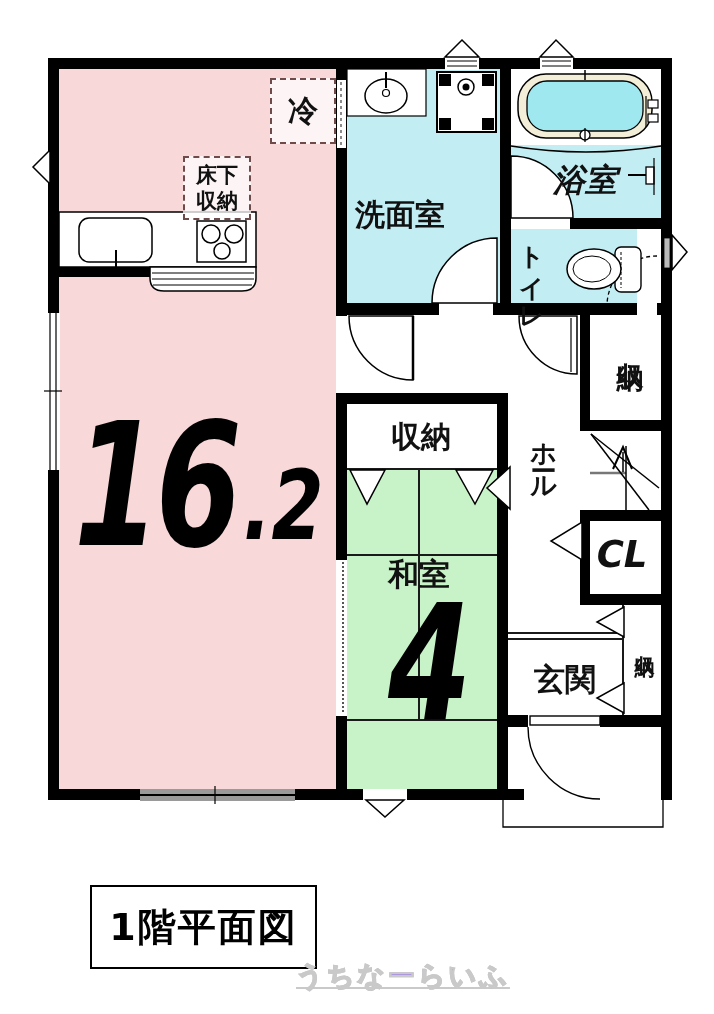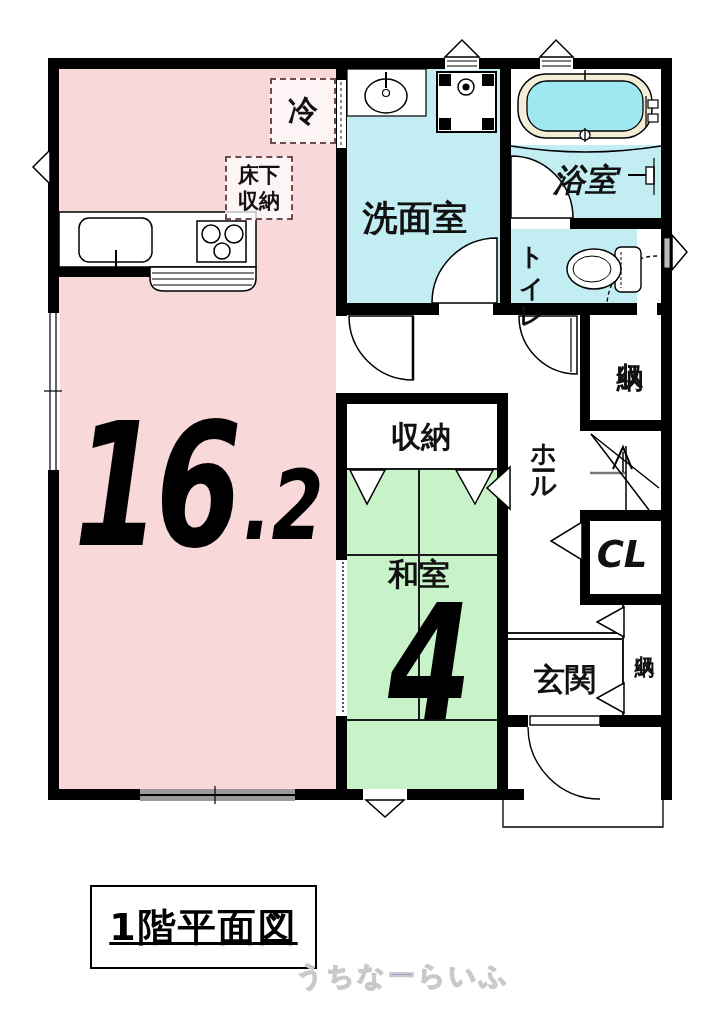--- a/index.html
+++ b/index.html
@@ -10,24 +10,24 @@
   .tline{position:absolute;background:#1a1a1a;}
   .lbl{position:absolute;color:#111;font-weight:bold;white-space:nowrap;}
   .lbl.center{transform:translateX(-50%);}
   .vtext{writing-mode:vertical-rl;text-orientation:upright;letter-spacing:2px;}
   .vtext-mixed{writing-mode:vertical-rl;text-orientation:mixed;letter-spacing:2px;}
   .dashedbox{position:absolute;border:2px dashed #6e4a4a;background:rgba(255,255,255,0.75);
              display:flex;align-items:center;justify-content:center;color:#111;font-weight:bold;}
   .big-num{position:absolute;font-weight:bold;font-style:italic;color:#000;line-height:1;transform-origin:left top;}
   #title-box{position:absolute;left:90px;top:885px;width:223px;height:80px;border:2px solid #000;
              background:#fff;display:flex;align-items:center;justify-content:center;}
-  #title-box span{font-size:38px;font-weight:bold;letter-spacing:2px;color:#000;text-decoration:underline;}
+  #title-box span{font-size:38px;font-weight:bold;letter-spacing:2px;color:#000;}
   #watermark{position:absolute;left:296px;top:958px;font-size:27px;font-weight:bold;letter-spacing:3px;
              color:#8b5cf6;-webkit-text-stroke:1.4px var(--c-watermark,#c9c9c9);
-             text-shadow:0 0 1px #cfcfcf;}
+             text-shadow:0 0 1px #cfcfcf;text-decoration:underline;}
   svg{position:absolute;left:0;top:0;}
 </style>
 </head>
 <body>
 
 <div id="canvas">
 
   <div class="room" style="left:59px;top:69px;width:277px;height:720px;background:var(--c-ldk,#f8d8d8);"></div>
   <div class="room" style="left:347px;top:69px;width:153px;height:236px;background:var(--c-wet,#c2edf2);"></div>
   <div class="room" style="left:511px;top:69px;width:150px;height:149px;background:var(--c-wet,#c2edf2);"></div>
@@ -221,28 +221,28 @@
       <polygon points="624,683 624,713 597,698" fill="#fff" stroke="#000" stroke-width="1.5"></polygon>
     </g>
     <g>
       <line x1="343" y1="562" x2="343" y2="714" stroke="#555" stroke-width="2" stroke-dasharray="2 2"></line>
     </g>
   </svg>
 
   <div class="dashedbox" style="left:270px;top:78px;width:62px;height:62px;font-size:30px;">
     <span>冷</span>
   </div>
-  <div class="dashedbox" style="left:183px;top:156px;width:64px;height:60px;font-size:21px;line-height:26px;margin-left:42px;">
+  <div class="dashedbox" style="left:183px;top:156px;width:64px;height:60px;font-size:21px;line-height:26px;">
     <span style="display:block;width:46px;word-break:break-all;text-align:center;">床下収納</span>
   </div>
 
   <div class="big-num" style="left:74px;top:400px;font-size:172px;transform:scaleX(0.72);letter-spacing:-6px;">16</div>
   <div class="big-num" style="left:243px;top:458px;font-size:96px;transform:scaleX(0.78);">.2</div>
 
-  <div class="lbl center" style="left:415px;top:195px;font-size:35px;">洗面室</div>
+  <div class="lbl center" style="left:400px;top:195px;font-size:30px;">洗面室</div>
   <div class="lbl center" style="left:585px;top:159px;font-size:32px;font-style:italic;">浴室</div>
   <div class="lbl vtext" style="left:515px;top:228px;font-size:25px;">トイレ</div>
   <div class="lbl vtext" style="left:612px;top:341px;font-size:27px;">収納</div>
   <div class="lbl vtext-mixed" style="left:527px;top:425px;font-size:26px;">ホール</div>
   <div class="lbl center" style="left:622px;top:533px;font-size:37px;font-style:italic;">CL</div>
   <div class="lbl center" style="left:421px;top:417px;font-size:30px;">収納</div>
   <div class="lbl center" style="left:419px;top:554px;font-size:31px;">和室</div>
   <div class="big-num" style="left:388px;top:584px;font-size:160px;transform:scaleX(0.75);">4</div>
   <div class="lbl center" style="left:565px;top:659px;font-size:31px;">玄関</div>
   <div class="lbl vtext" style="left:632px;top:640px;font-size:20px;">収納</div>

